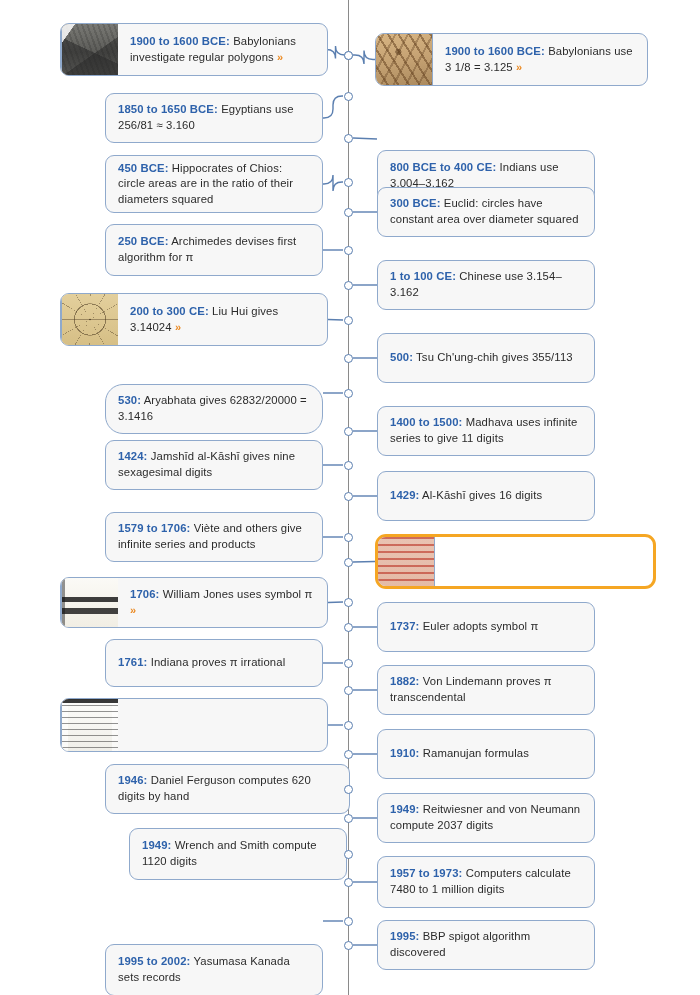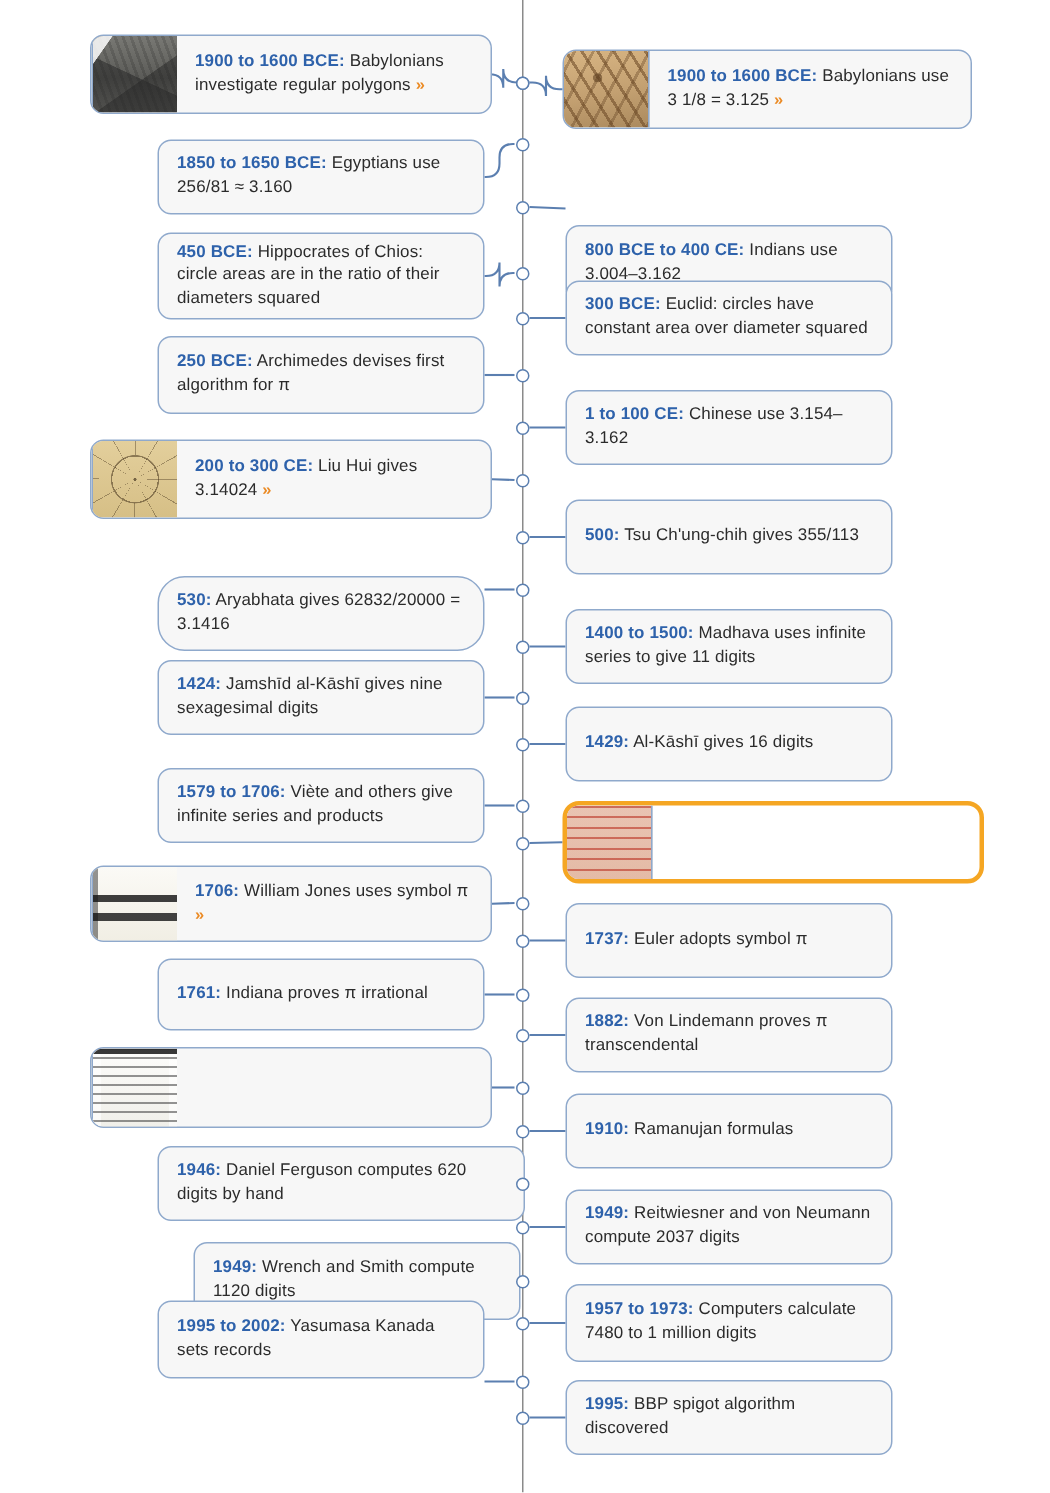--- a/index.html
+++ b/index.html
@@ -325,21 +325,21 @@
       <div class="card" style="left: 105px; top: 828px; width: 218px; height: 52px; margin-left: 24px;">
         <div class="body">
           <span class="txt"><span class="date">1949:</span><span> Wrench and Smith compute 1120 digits</span></span>
         </div>
       </div>
       <div class="card" style="left: 377px; top: 856px; width: 218px; height: 52px;">
         <div class="body">
           <span class="txt"><span class="date">1957 to 1973:</span><span> Computers calculate 7480 to 1 million digits</span></span>
         </div>
       </div>
-      <div class="card" style="left: 105px; top: 867px; width: 218px; height: 52px;">
+      <div class="card" style="left: 105px; top: 944px; width: 218px; height: 52px;">
         <div class="body">
           <span class="txt"><span class="date">1995 to 2002:</span><span> Yasumasa Kanada sets records</span></span>
         </div>
       </div>
       <div class="card" style="left: 377px; top: 920px; width: 218px; height: 50px;">
         <div class="body">
           <span class="txt"><span class="date">1995:</span><span> BBP spigot algorithm discovered</span></span>
         </div>
       </div>
     </div>

